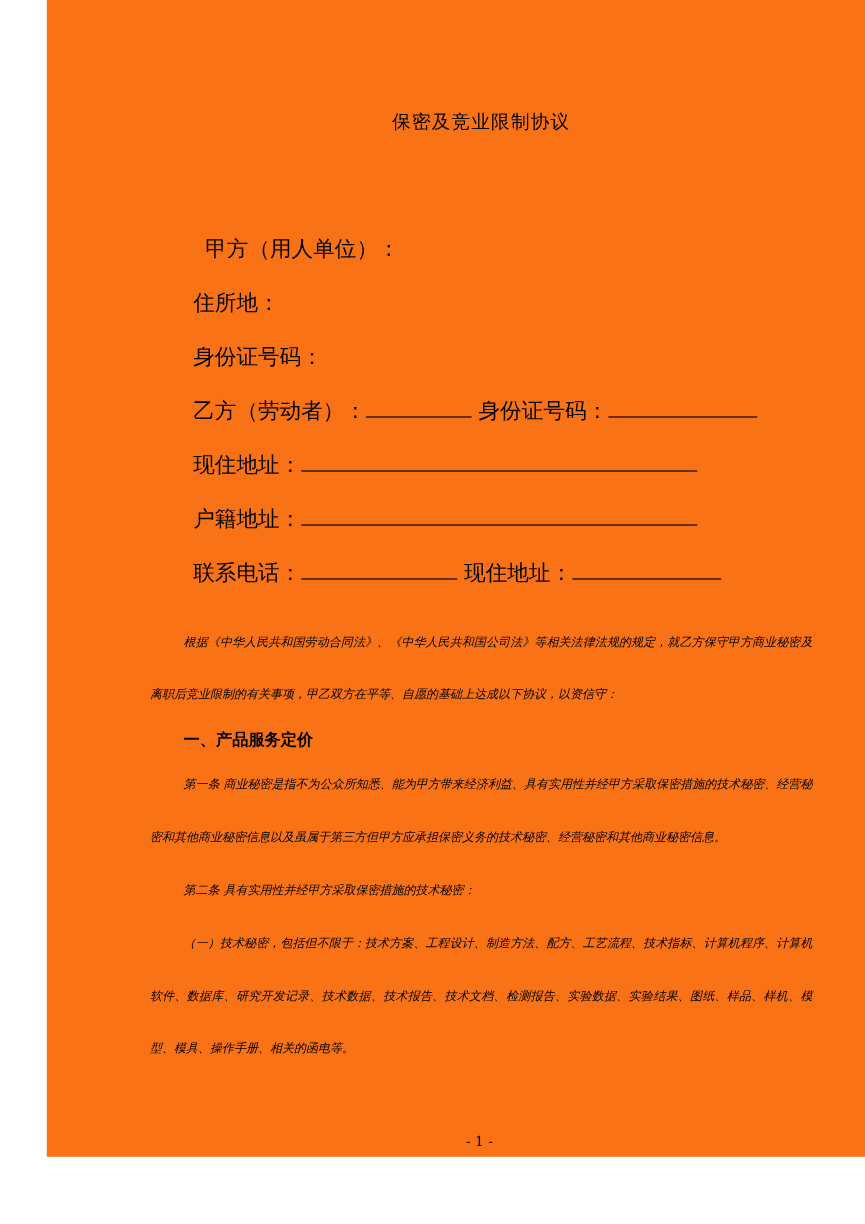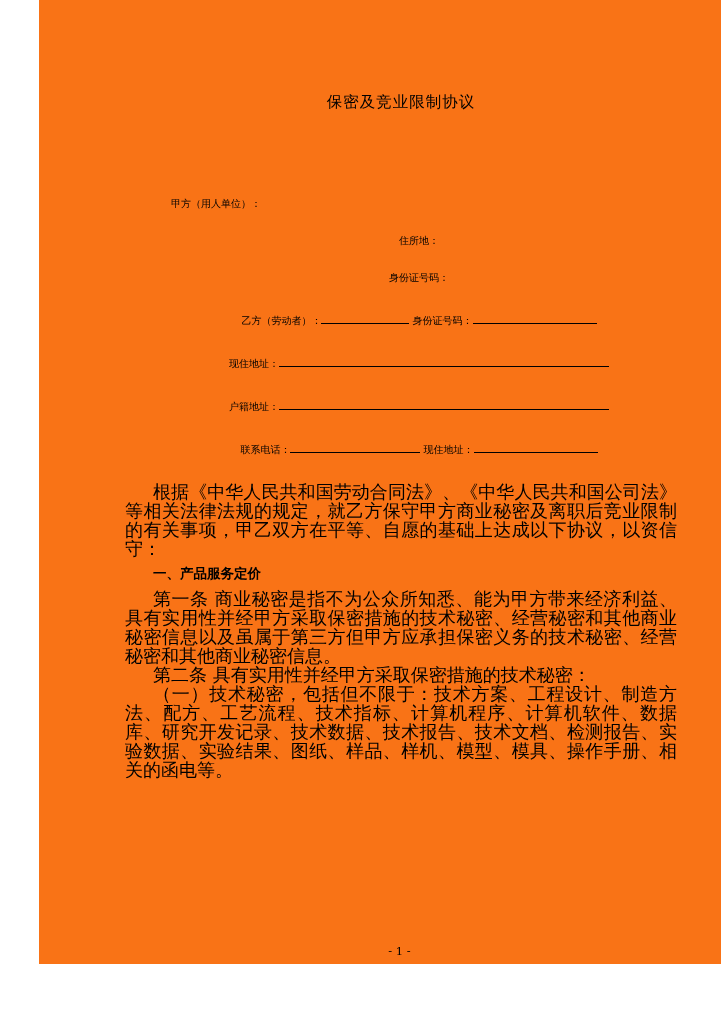--- a/index.html
+++ b/index.html
@@ -38,43 +38,44 @@
     line-height: 1;
     margin-top: 95px;
     letter-spacing: 1px;
     font-family: "DejaVu Serif", "Liberation Serif", serif;
     font-weight: normal;
   }
   .party-block {
     margin-top: 88px;
   }
   .field-line {
-    font-size: 10px;
+    font-size: 18px;
     line-height: 1;
     margin-bottom: 27px;
     white-space: nowrap;
   }
   .field-line.indent1 { padding-left: 46px; }
-  .field-line.indent2 { padding-left: 36px; text-align: center; }
+  .field-line.indent2 { padding-left: 36px; }
   .ul {
     display: inline-block;
     border-bottom: 1px solid #000;
     vertical-align: baseline;
     height: 13px;
   }
   .ul.w-short { width: 88px; }
   .ul.w-mid { width: 124px; }
   .ul.w-mid2 { width: 130px; }
   .ul.w-long { width: 330px; }
   .body-para {
-    font-size: 18px;
-    line-height: 19px;
+    font-size: 10px;
+    line-height: 44px;
     text-align: justify;
     text-justify: inter-ideograph;
     margin: 0;
+    font-style: italic;
   }
   .body-para.first {
     margin-top: 16px;
   }
   .ind2 { text-indent: 28px; }
   .ind1 { text-indent: 28px; }
   .section-head {
     font-size: 13.5px;
     line-height: 31px;
     text-indent: 28px;

